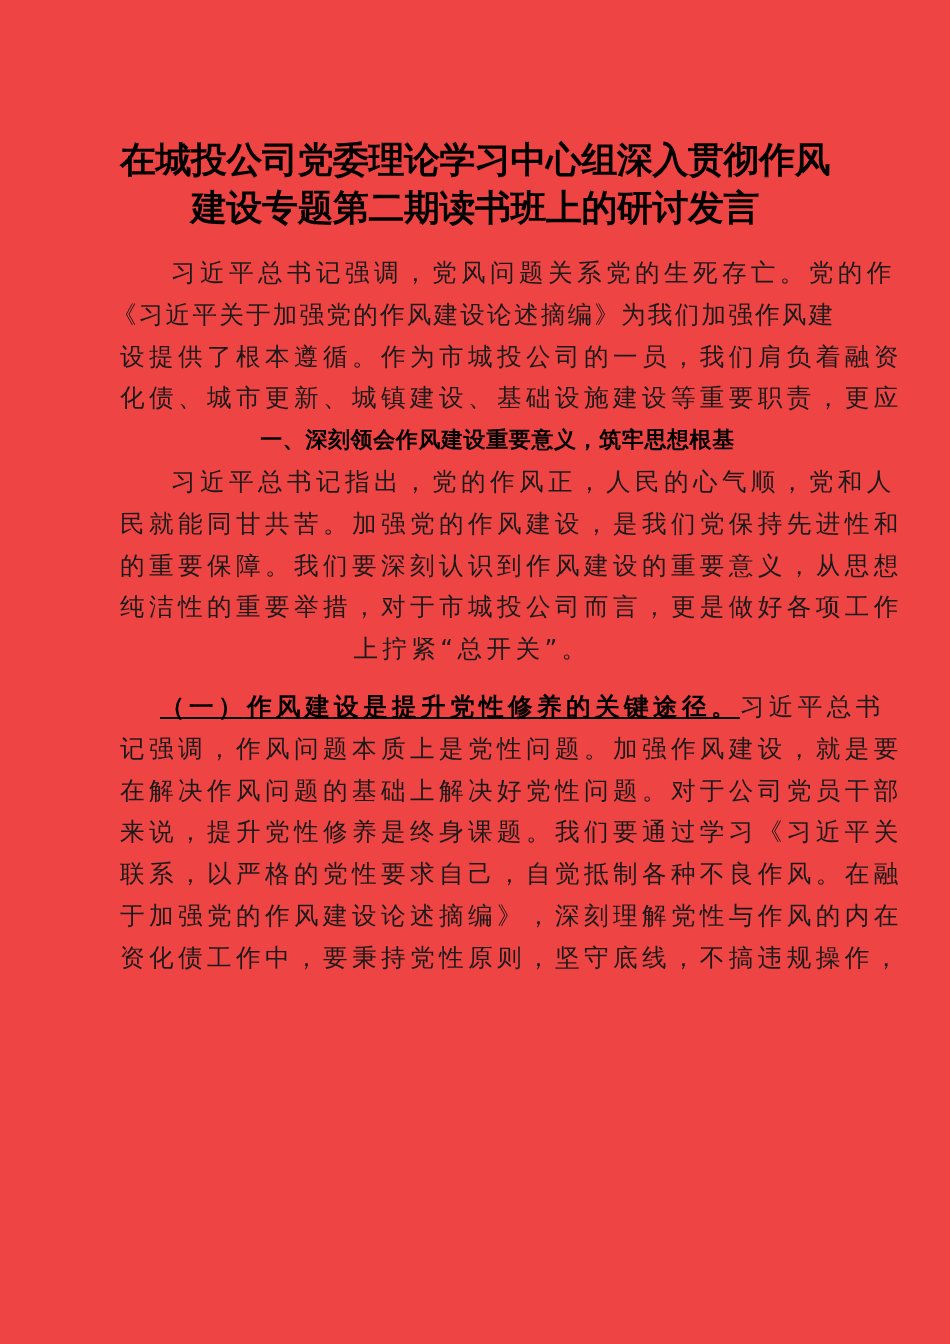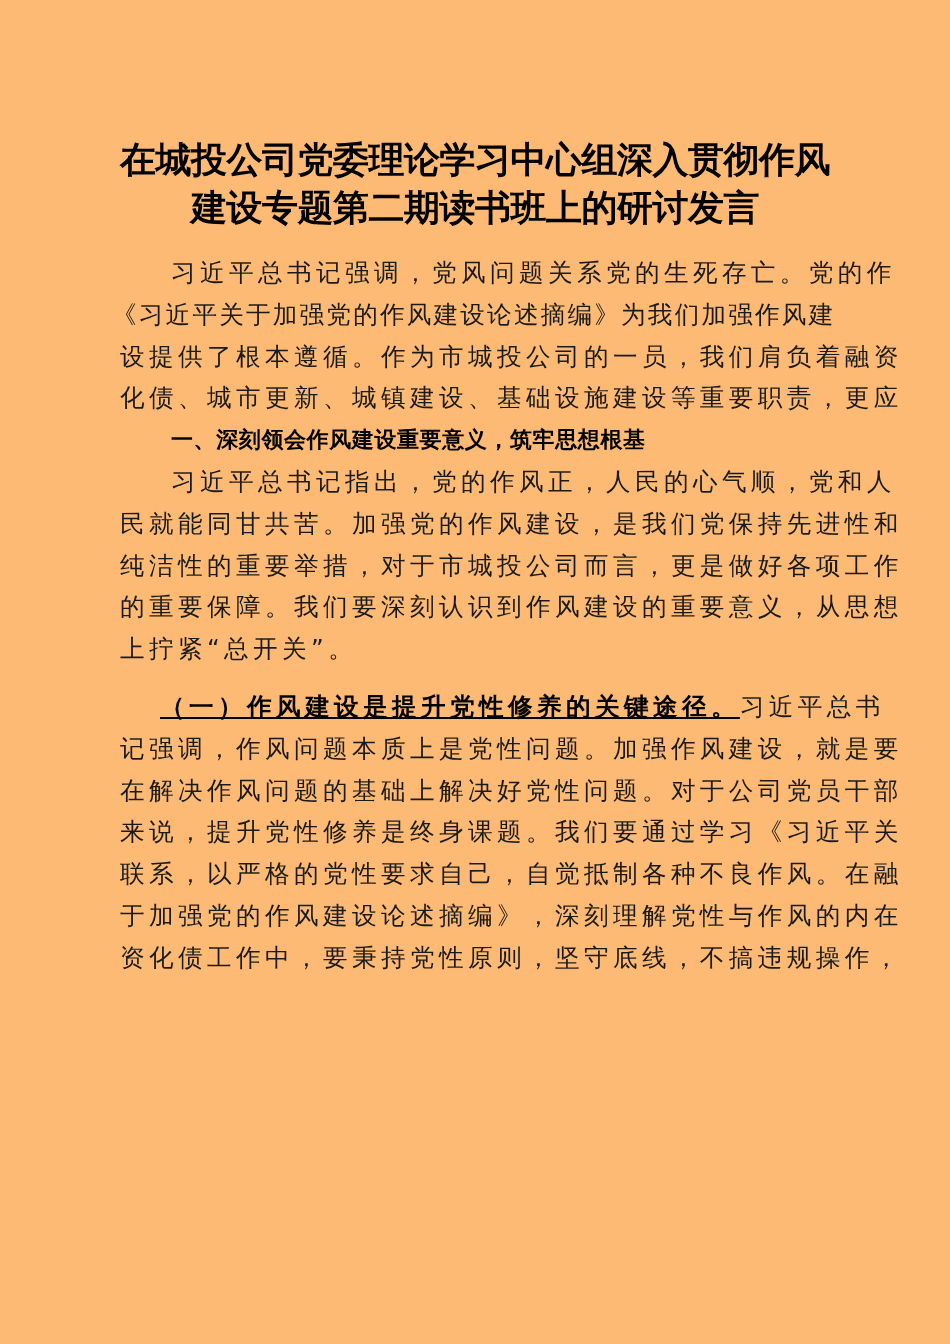--- a/index.html
+++ b/index.html
@@ -14,21 +14,21 @@
       overflow: hidden;
       font-family: "DejaVu Sans", sans-serif;
       color: #111111;
     }
     .page {
       position: absolute;
       left: 0;
       top: 0;
       width: 950px;
       height: 1344px;
-      background: #fdba74;
+      background: #ef4444;
     }
     .title {
       position: absolute;
       left: 100px;
       width: 750px;
       top: 135px;
       text-align: center;
       font-family: "DejaVu Serif", serif;
       font-weight: bold;
       font-size: 36px;
@@ -48,20 +48,21 @@
       width: 704px;
       font-size: 24.6px;
       line-height: 41.8px;
       letter-spacing: 4.4px;
       color: #1a1a1a;
     }
     .line {
       display: block;
       white-space: nowrap;
       height: 41.8px;
+      text-align: center;
     }
     .indent {
       padding-left: 51px;
     }
     .heading {
       font-weight: bold;
       letter-spacing: 0.6px;
       font-size: 22px;
       color: #000000;
     }
@@ -92,22 +93,22 @@
       <span class="line" style="margin-left:-8px;letter-spacing:2.2px;">《习近平关于加强党的作风建设论述摘编》为我们加强作风建</span>
       <span class="line">设提供了根本遵循。作为市城投公司的一员，我们肩负着融资</span>
       <span class="line">化债、城市更新、城镇建设、基础设施建设等重要职责，更应</span>
     </div>
 
     <span class="line indent heading">一、深刻领会作风建设重要意义，筑牢思想根基</span>
 
     <div>
       <span class="line indent">习近平总书记指出，党的作风正，人民的心气顺，党和人</span>
       <span class="line">民就能同甘共苦。加强党的作风建设，是我们党保持先进性和</span>
+      <span class="line">的重要保障。我们要深刻认识到作风建设的重要意义，从思想</span>
       <span class="line">纯洁性的重要举措，对于市城投公司而言，更是做好各项工作</span>
-      <span class="line">的重要保障。我们要深刻认识到作风建设的重要意义，从思想</span>
       <span class="line">上拧紧“总开关”。</span>
     </div>
 
     <span class="gap-small"></span>
 
     <div>
       <span class="line indent" style="padding-left:40px;">
         <span class="subheading-lead">（一）作风建设是提升党性修养的关键途径。</span><span>习近平总书</span>
       </span>
       <span class="line">记强调，作风问题本质上是党性问题。加强作风建设，就是要</span>

